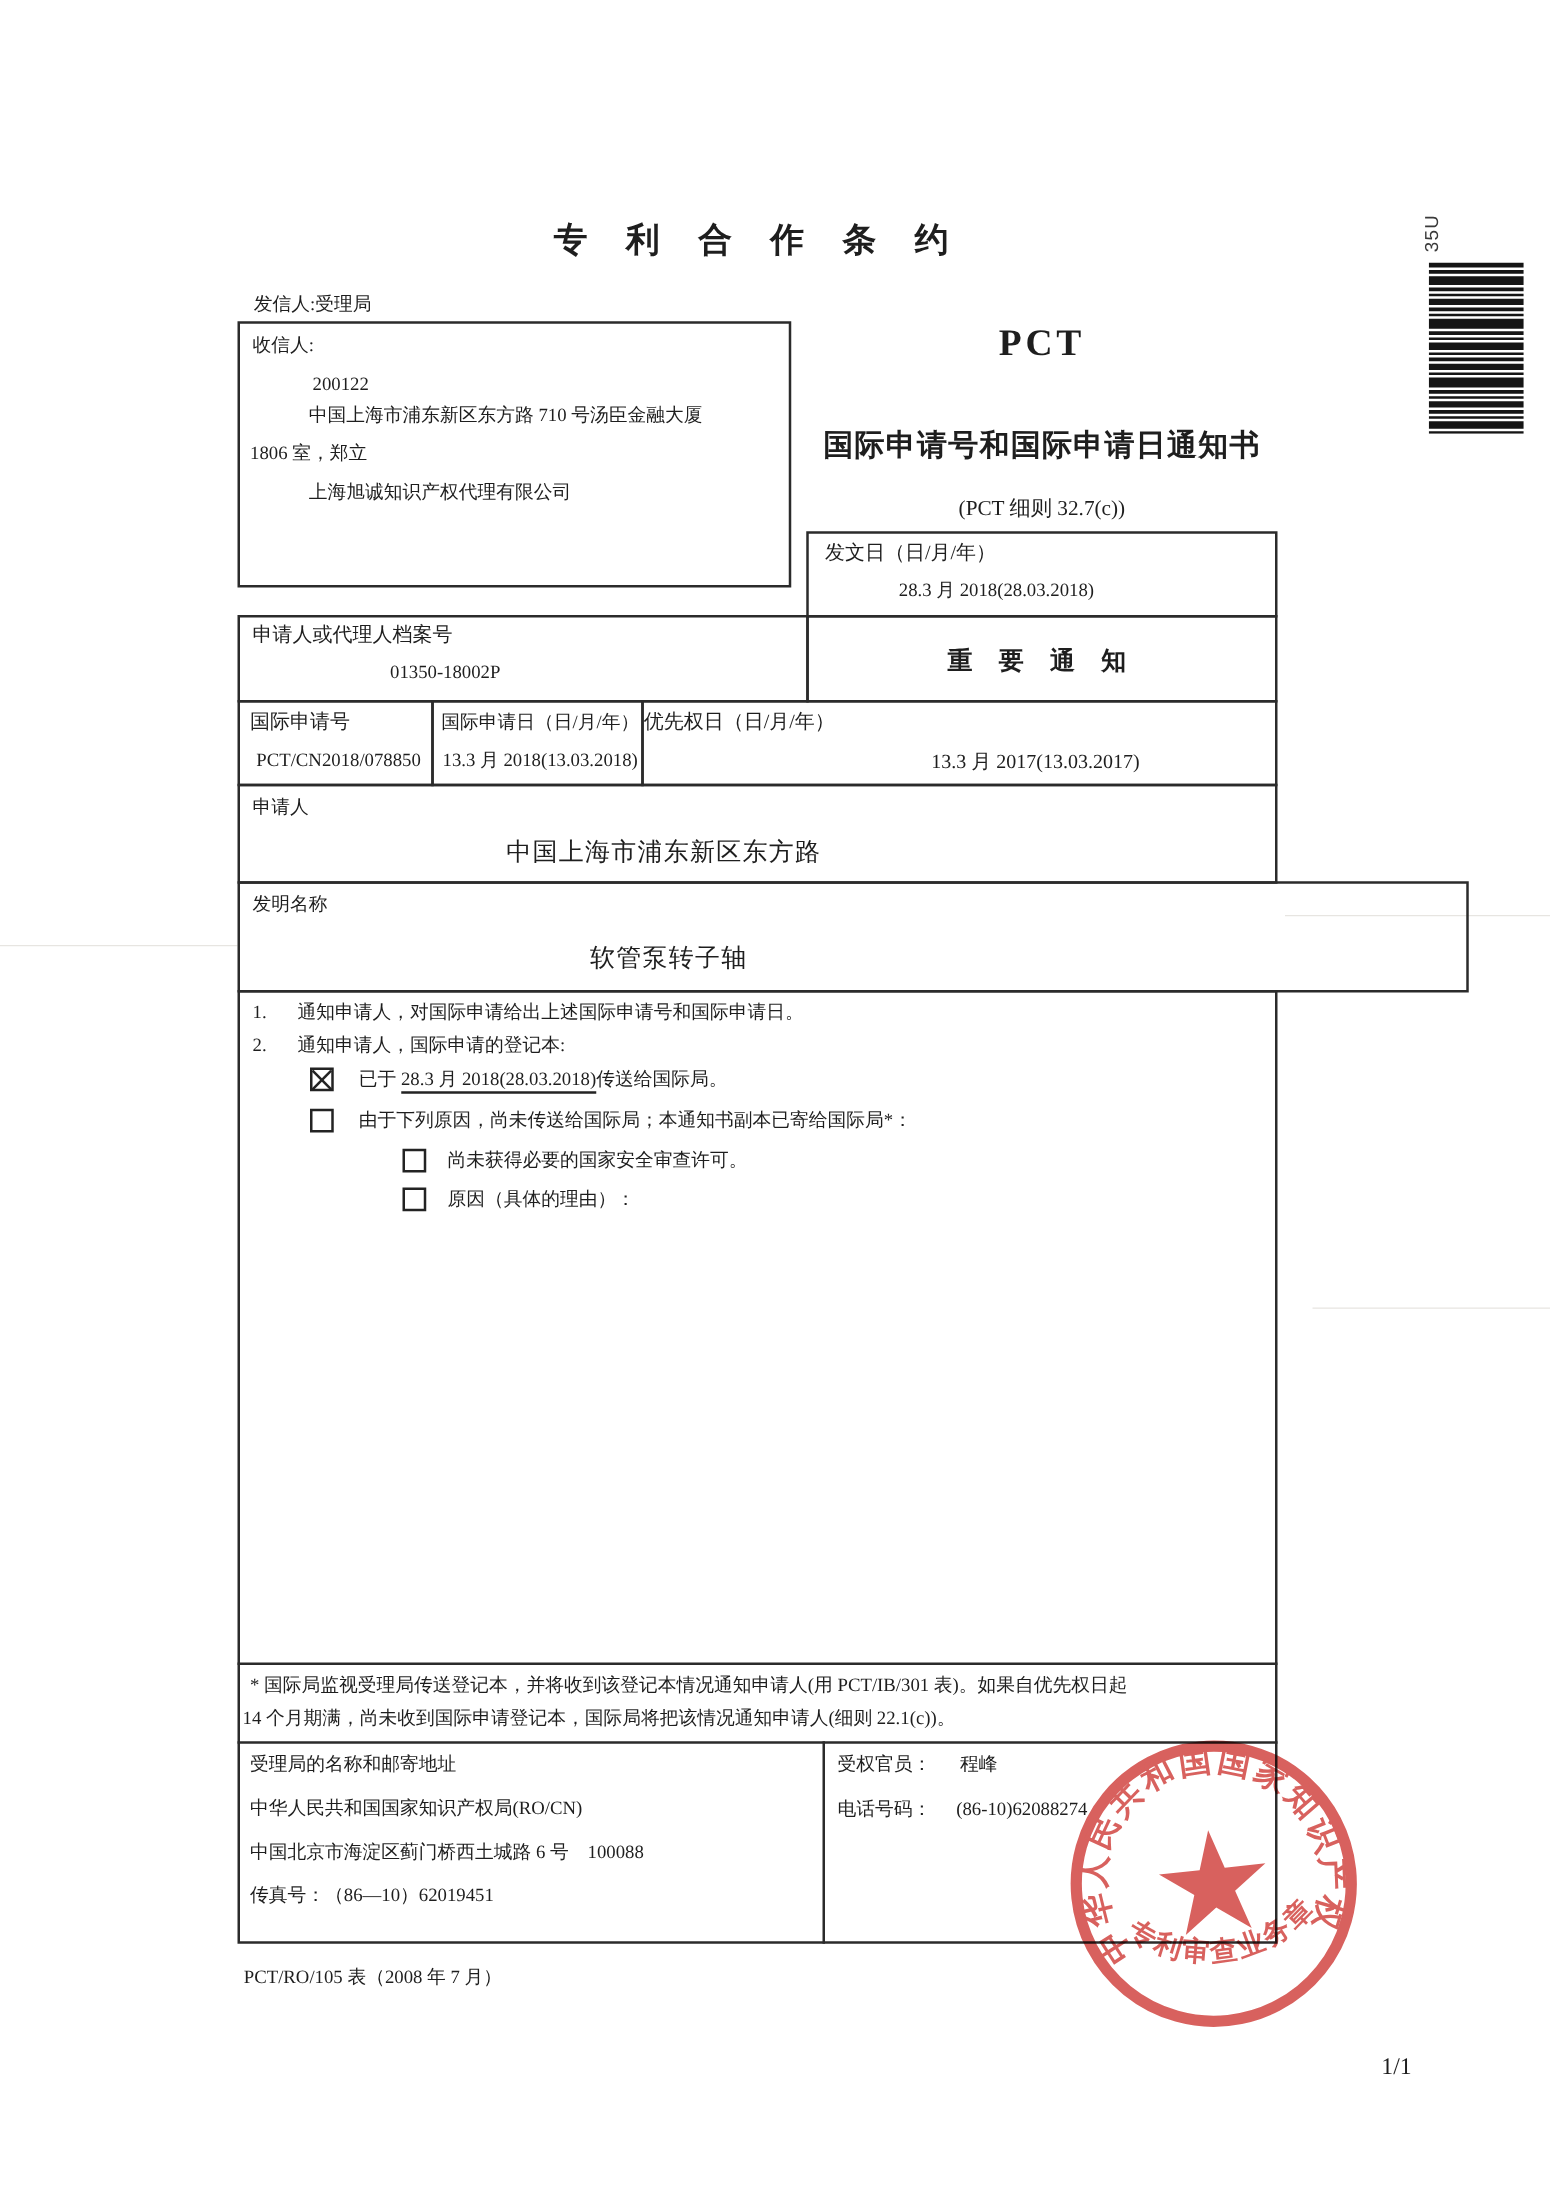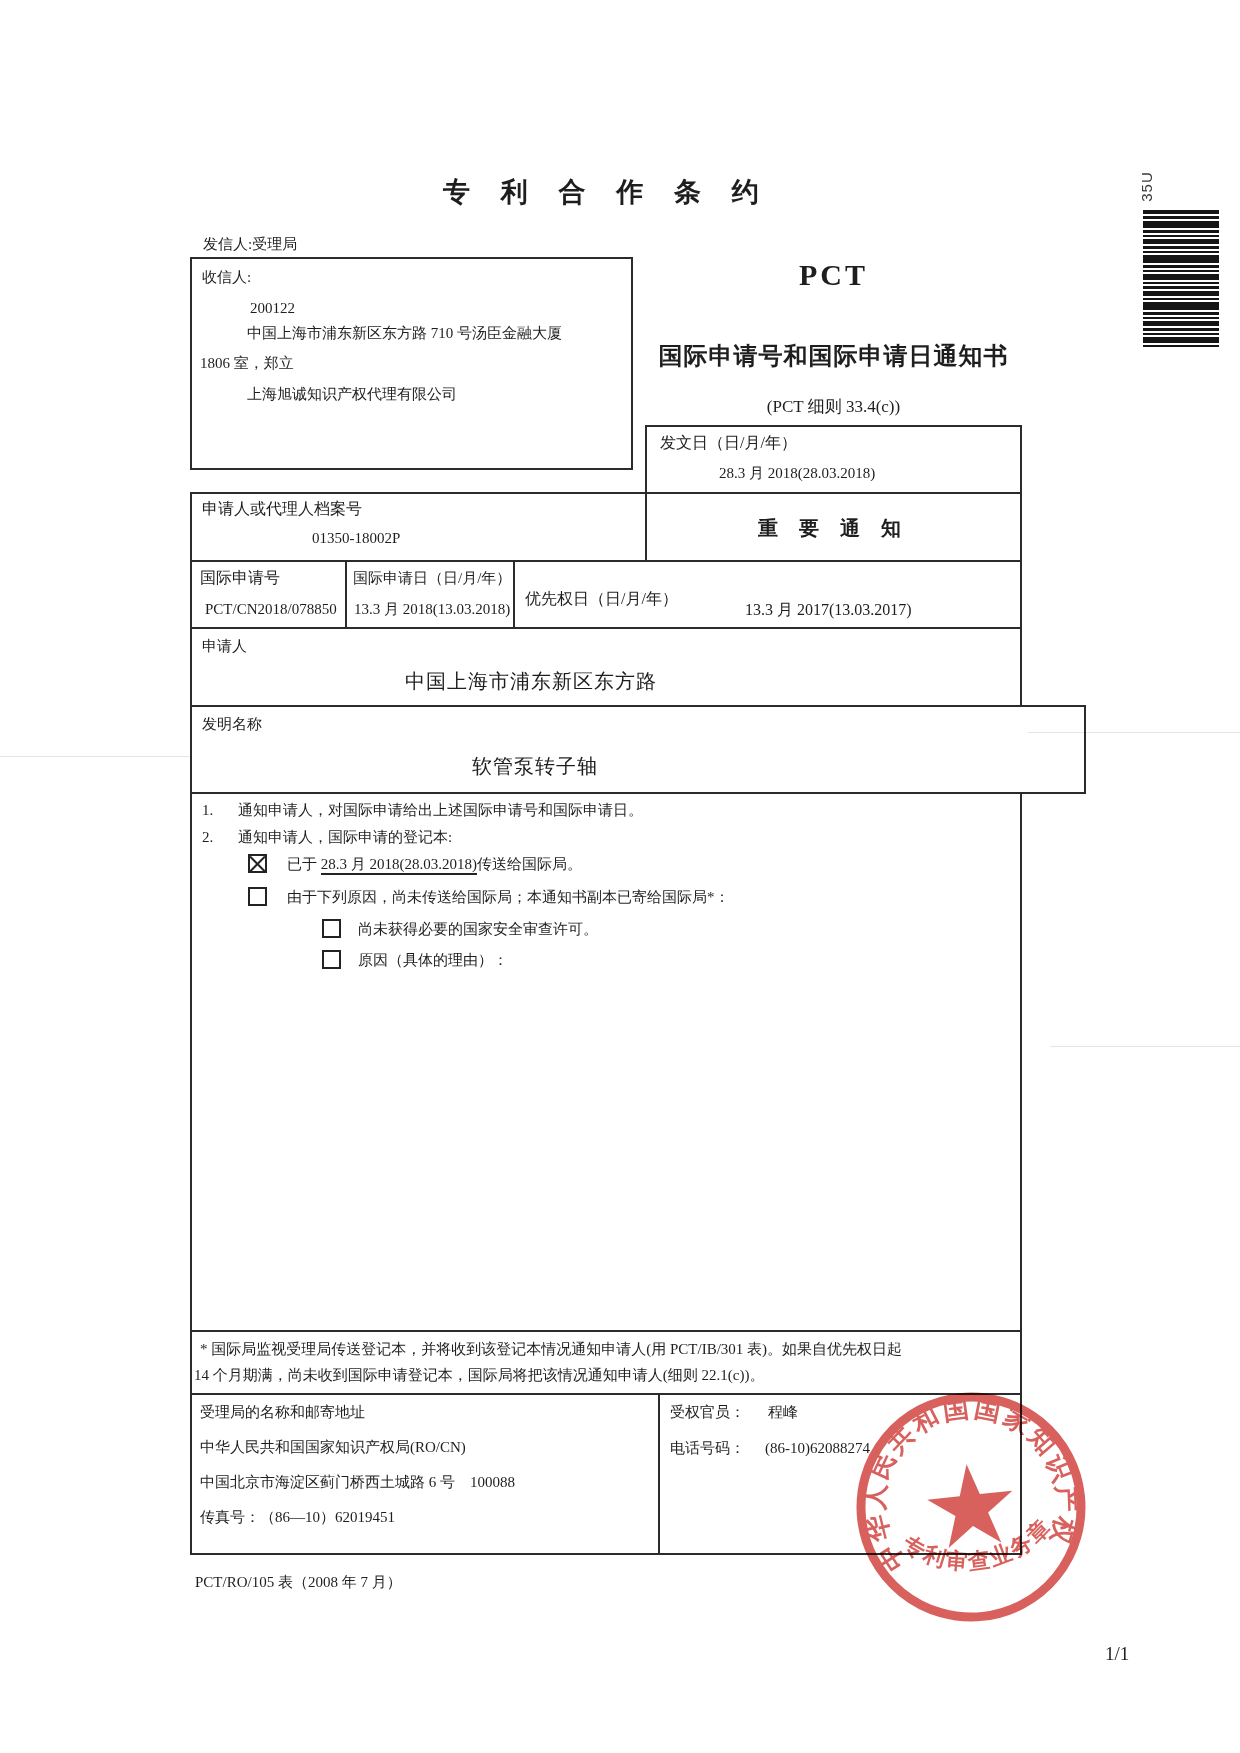--- a/index.html
+++ b/index.html
@@ -100,21 +100,21 @@
   <div class="box" style="left:190px;top:257px;width:443px;height:213px;">
     <div class="abs t17" style="left:10px;top:7px;">收信人:</div>
     <div class="abs t17" style="left:58px;top:38px;">200122</div>
     <div class="abs t17 nowrap" style="left:55px;top:63px;">中国上海市浦东新区东方路 710 号汤臣金融大厦</div>
     <div class="abs t17" style="left:8px;top:93px;">1806 室，郑立</div>
     <div class="abs t17" style="left:55px;top:124px;">上海旭诚知识产权代理有限公司</div>
   </div>
 
   <div class="abs pct-big" style="left:645px;top:258px;width:377px;">PCT</div>
   <div class="abs notice-title" style="left:645px;top:340px;width:377px;">国际申请号和国际申请日通知书</div>
-  <div class="abs rule-ref" style="left:645px;top:395px;width:377px;">(PCT 细则 33.4(c))</div>
+  <div class="abs rule-ref" style="left:645px;top:395px;width:377px;">(PCT 细则 32.7(c))</div>
 
   <div class="box" style="left:645px;top:425px;width:377px;height:69px;">
     <div class="abs t16" style="left:13px;top:6px;">发文日（日/月/年）</div>
     <div class="abs t17 nowrap" style="left:72px;top:35px;">28.3 月 2018(28.03.2018)</div>
   </div>
 
   <div class="box" style="left:190px;top:492px;width:457px;height:70px;">
     <div class="abs t16" style="left:10px;top:5px;">申请人或代理人档案号</div>
     <div class="abs t17" style="left:120px;top:33px;">01350-18002P</div>
   </div>
@@ -124,30 +124,30 @@
 
   <div class="box" style="left:190px;top:560px;width:157px;height:69px;">
     <div class="abs t16" style="left:8px;top:6px;">国际申请号</div>
     <div class="abs t15 nowrap" style="left:13px;top:38px;">PCT/CN2018/078850</div>
   </div>
   <div class="box" style="left:345px;top:560px;width:170px;height:69px;">
     <div class="abs t15 nowrap" style="left:6px;top:7px;">国际申请日（日/月/年）</div>
     <div class="abs t15 nowrap" style="left:7px;top:38px;">13.3 月 2018(13.03.2018)</div>
   </div>
   <div class="box" style="left:513px;top:560px;width:509px;height:69px;">
-    <div class="abs t16" style="left:10px;top:6px;margin-top:21px;">优先权日（日/月/年）</div>
+    <div class="abs t16" style="left:0;top:6px;">优先权日（日/月/年）</div>
     <div class="abs t16 nowrap" style="left:230px;top:38px;">13.3 月 2017(13.03.2017)</div>
   </div>
 
   <div class="box" style="left:190px;top:627px;width:832px;height:80px;">
     <div class="abs t17" style="left:10px;top:6px;">申请人</div>
     <div class="abs value-lg" style="left:213px;top:39px;">中国上海市浦东新区东方路</div>
   </div>
 
-  <div class="box" style="left:190px;top:705px;width:896px;height:89px;">
+  <div class="box" style="left:190px;top:705px;width:985px;height:89px;">
     <div class="abs t17" style="left:10px;top:6px;">发明名称</div>
     <div class="abs value-lg" style="left:280px;top:46px;">软管泵转子轴</div>
   </div>
 
   <div class="box" style="left:190px;top:792px;width:832px;height:763px;"></div>
   <div class="hline" style="left:190px;top:1330px;width:832px;"></div>
   <div class="hline" style="left:190px;top:1393px;width:832px;"></div>
   <div class="vline" style="left:658px;top:1393px;height:162px;"></div>
 
   <div class="abs t17" style="left:202px;top:799px;">1.</div>

